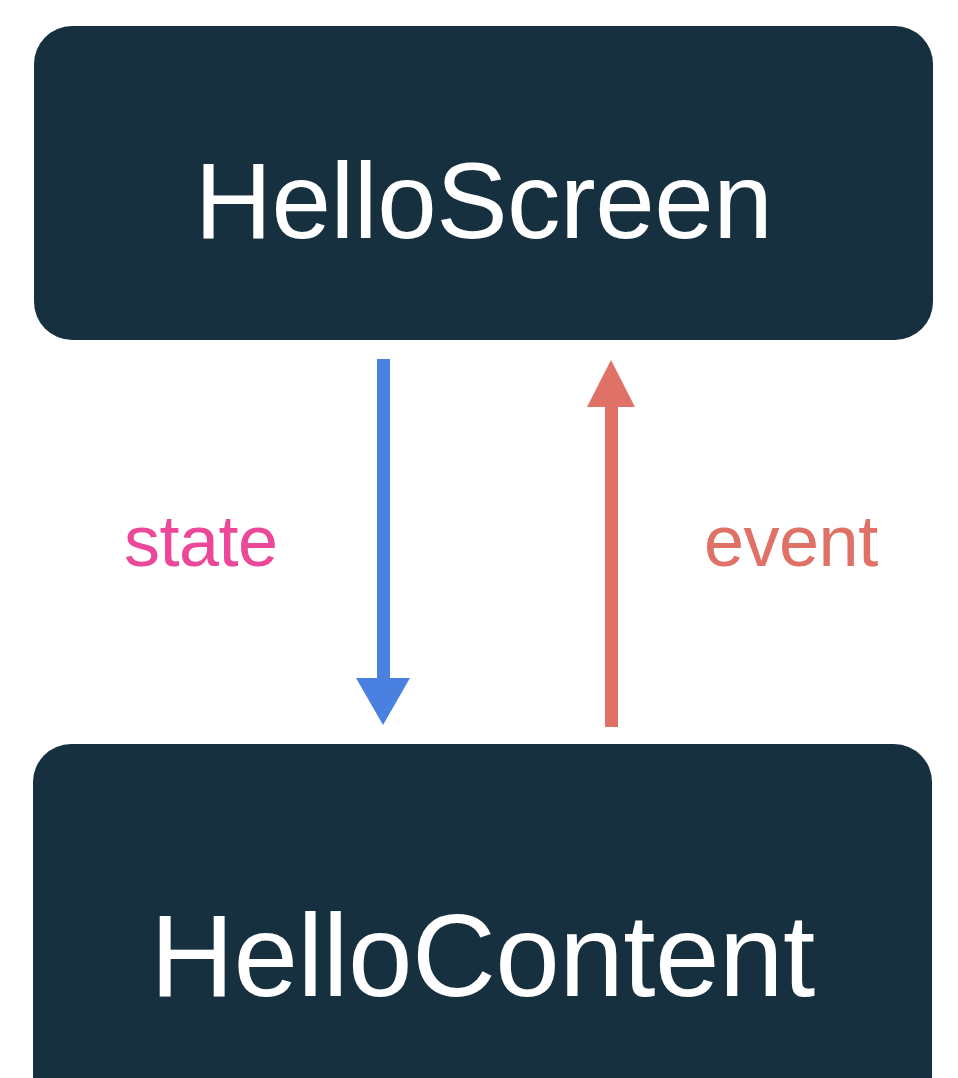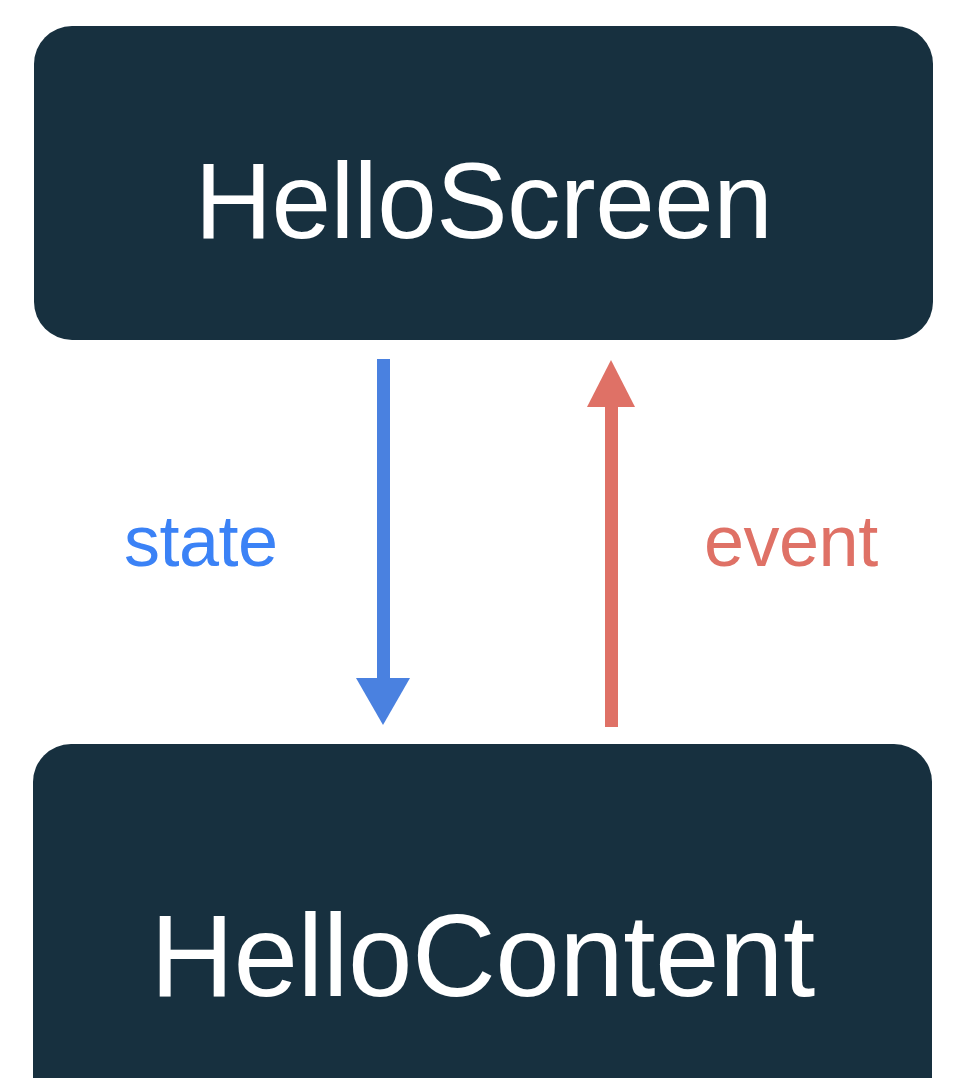--- a/index.html
+++ b/index.html
@@ -78,21 +78,21 @@
     font-family: "Liberation Sans", sans-serif;
     font-weight: 400;
     font-size: 72px;
     line-height: 1;
     white-space: nowrap;
     letter-spacing: -0.5px;
   }
   #edge-label-state {
     left: 124px;
     top: 505px;
-    color: #3b82f6;
+    color: #ec4899;
   }
   #edge-label-event {
     left: 674px;
     top: 505px;
     color: #df7166;
     margin-left: 30px;
   }
 </style>
 </head>
 <body>

